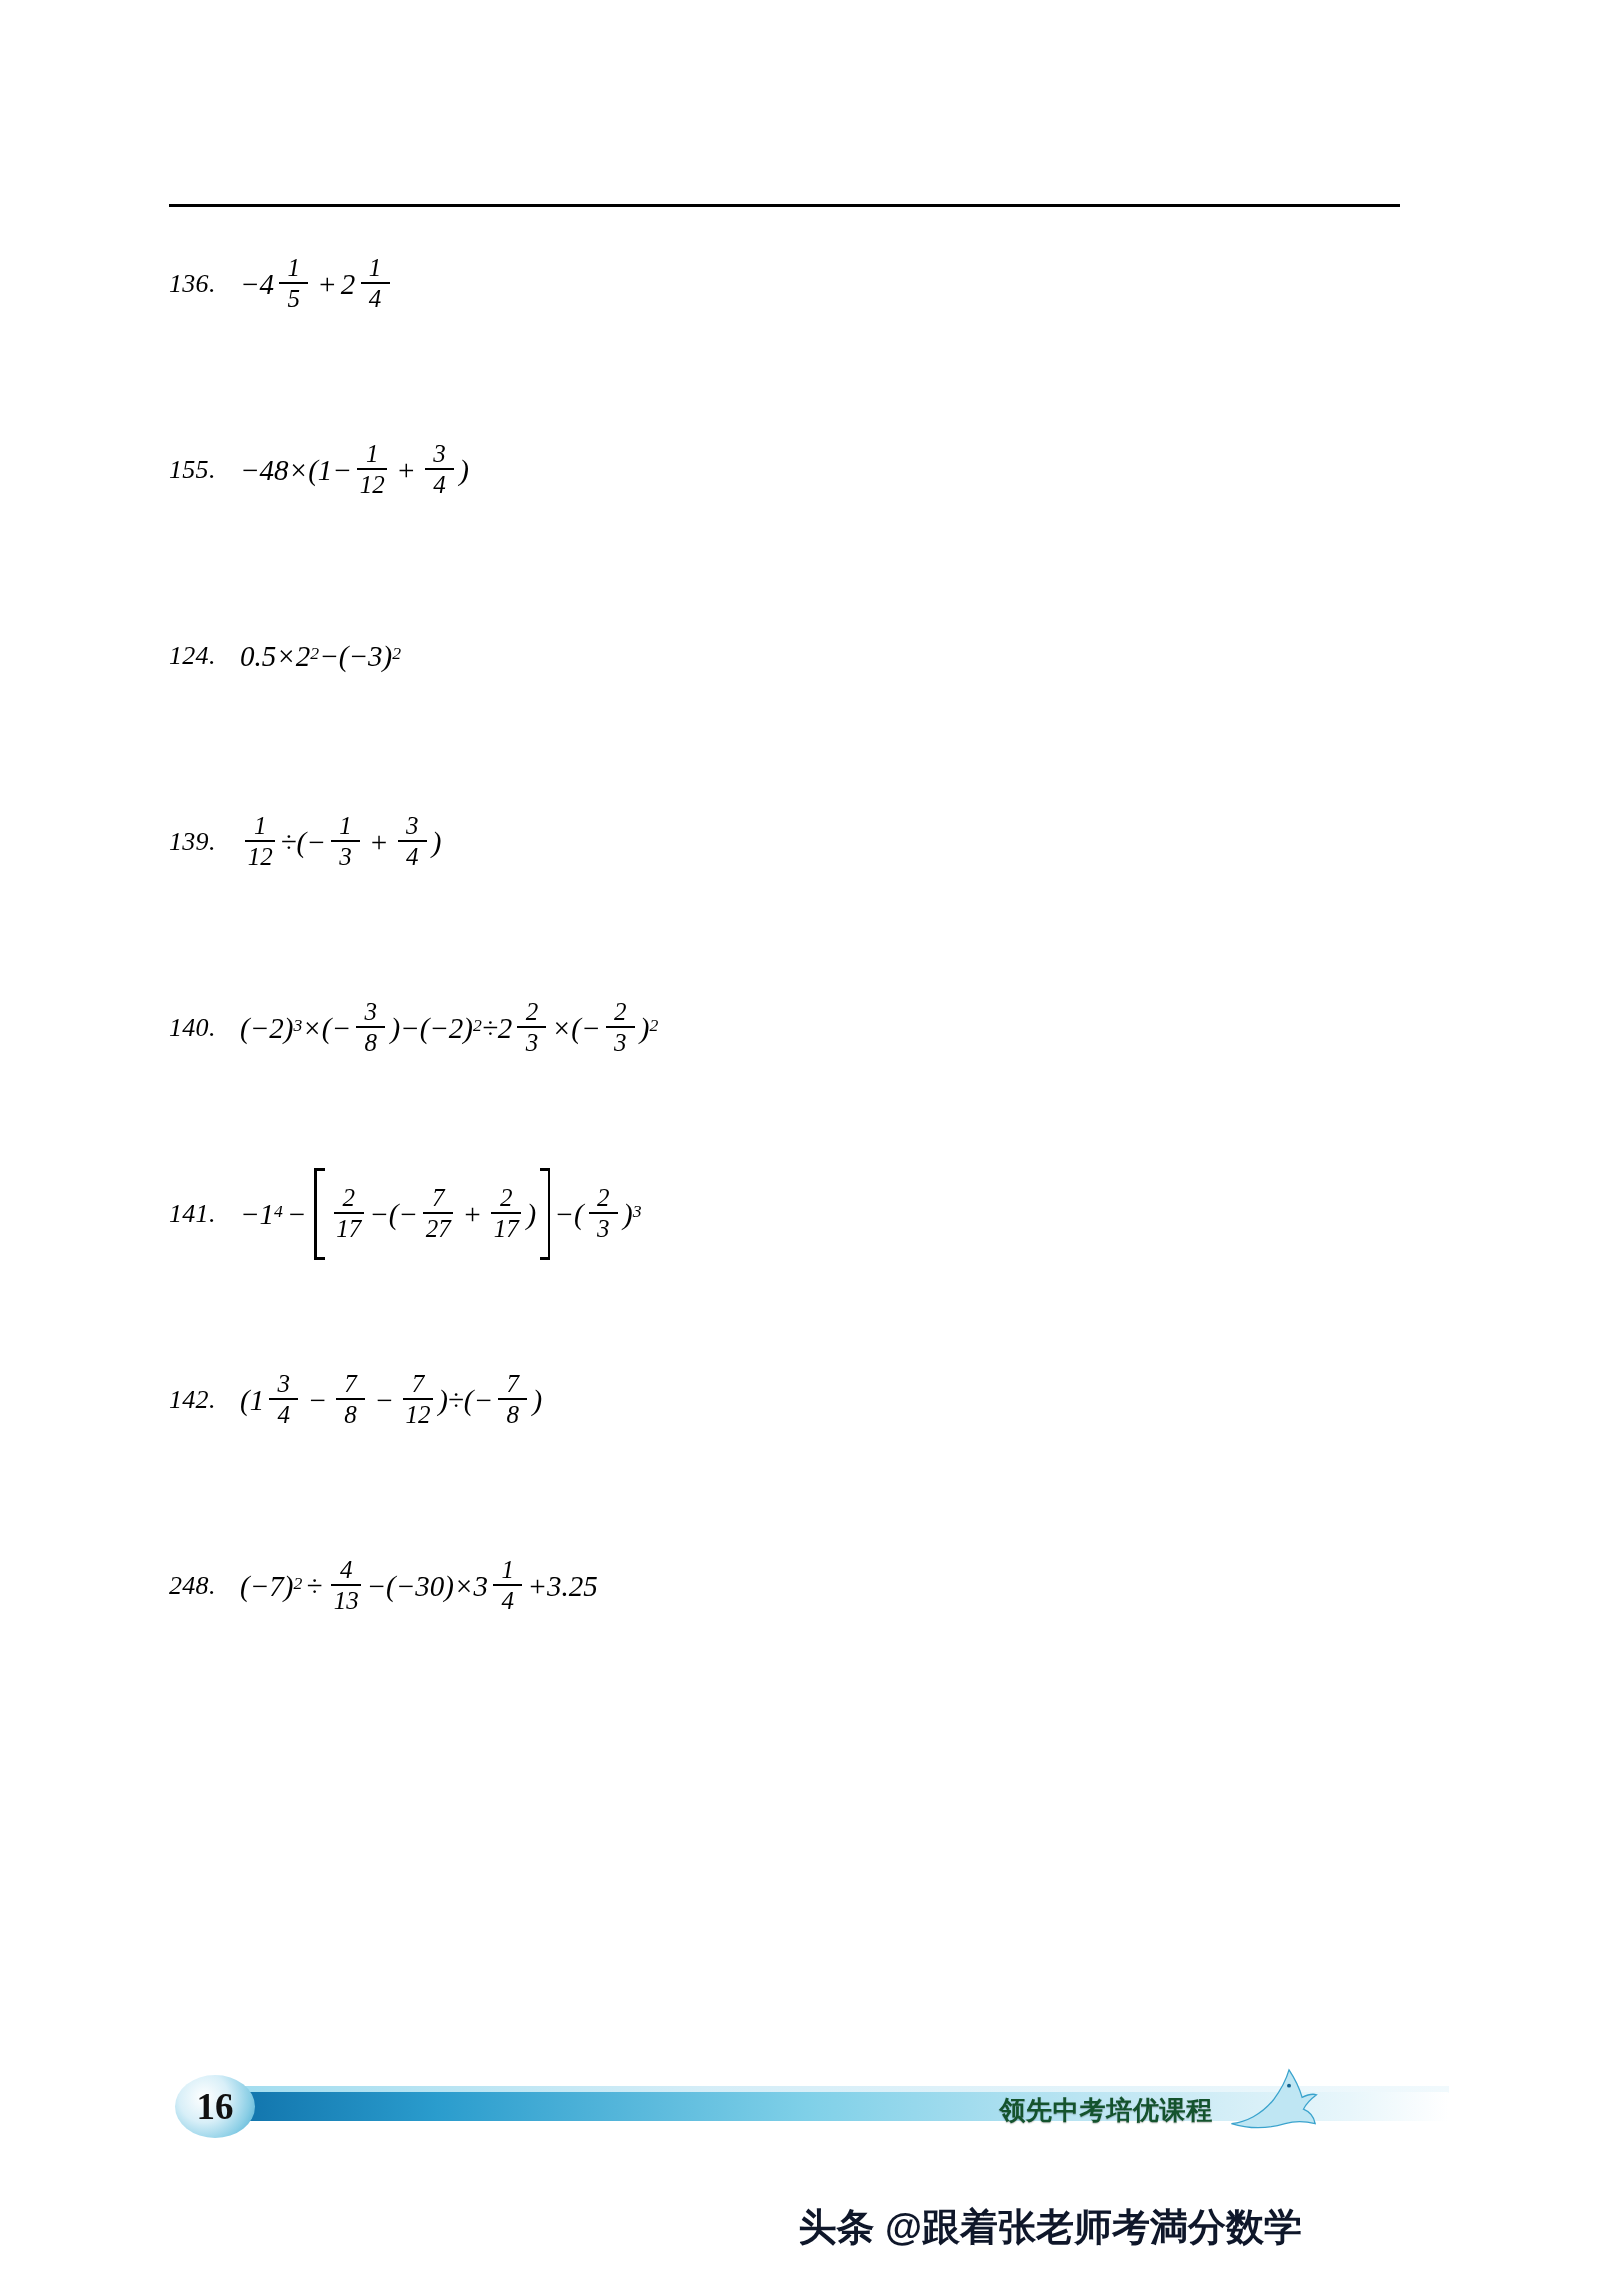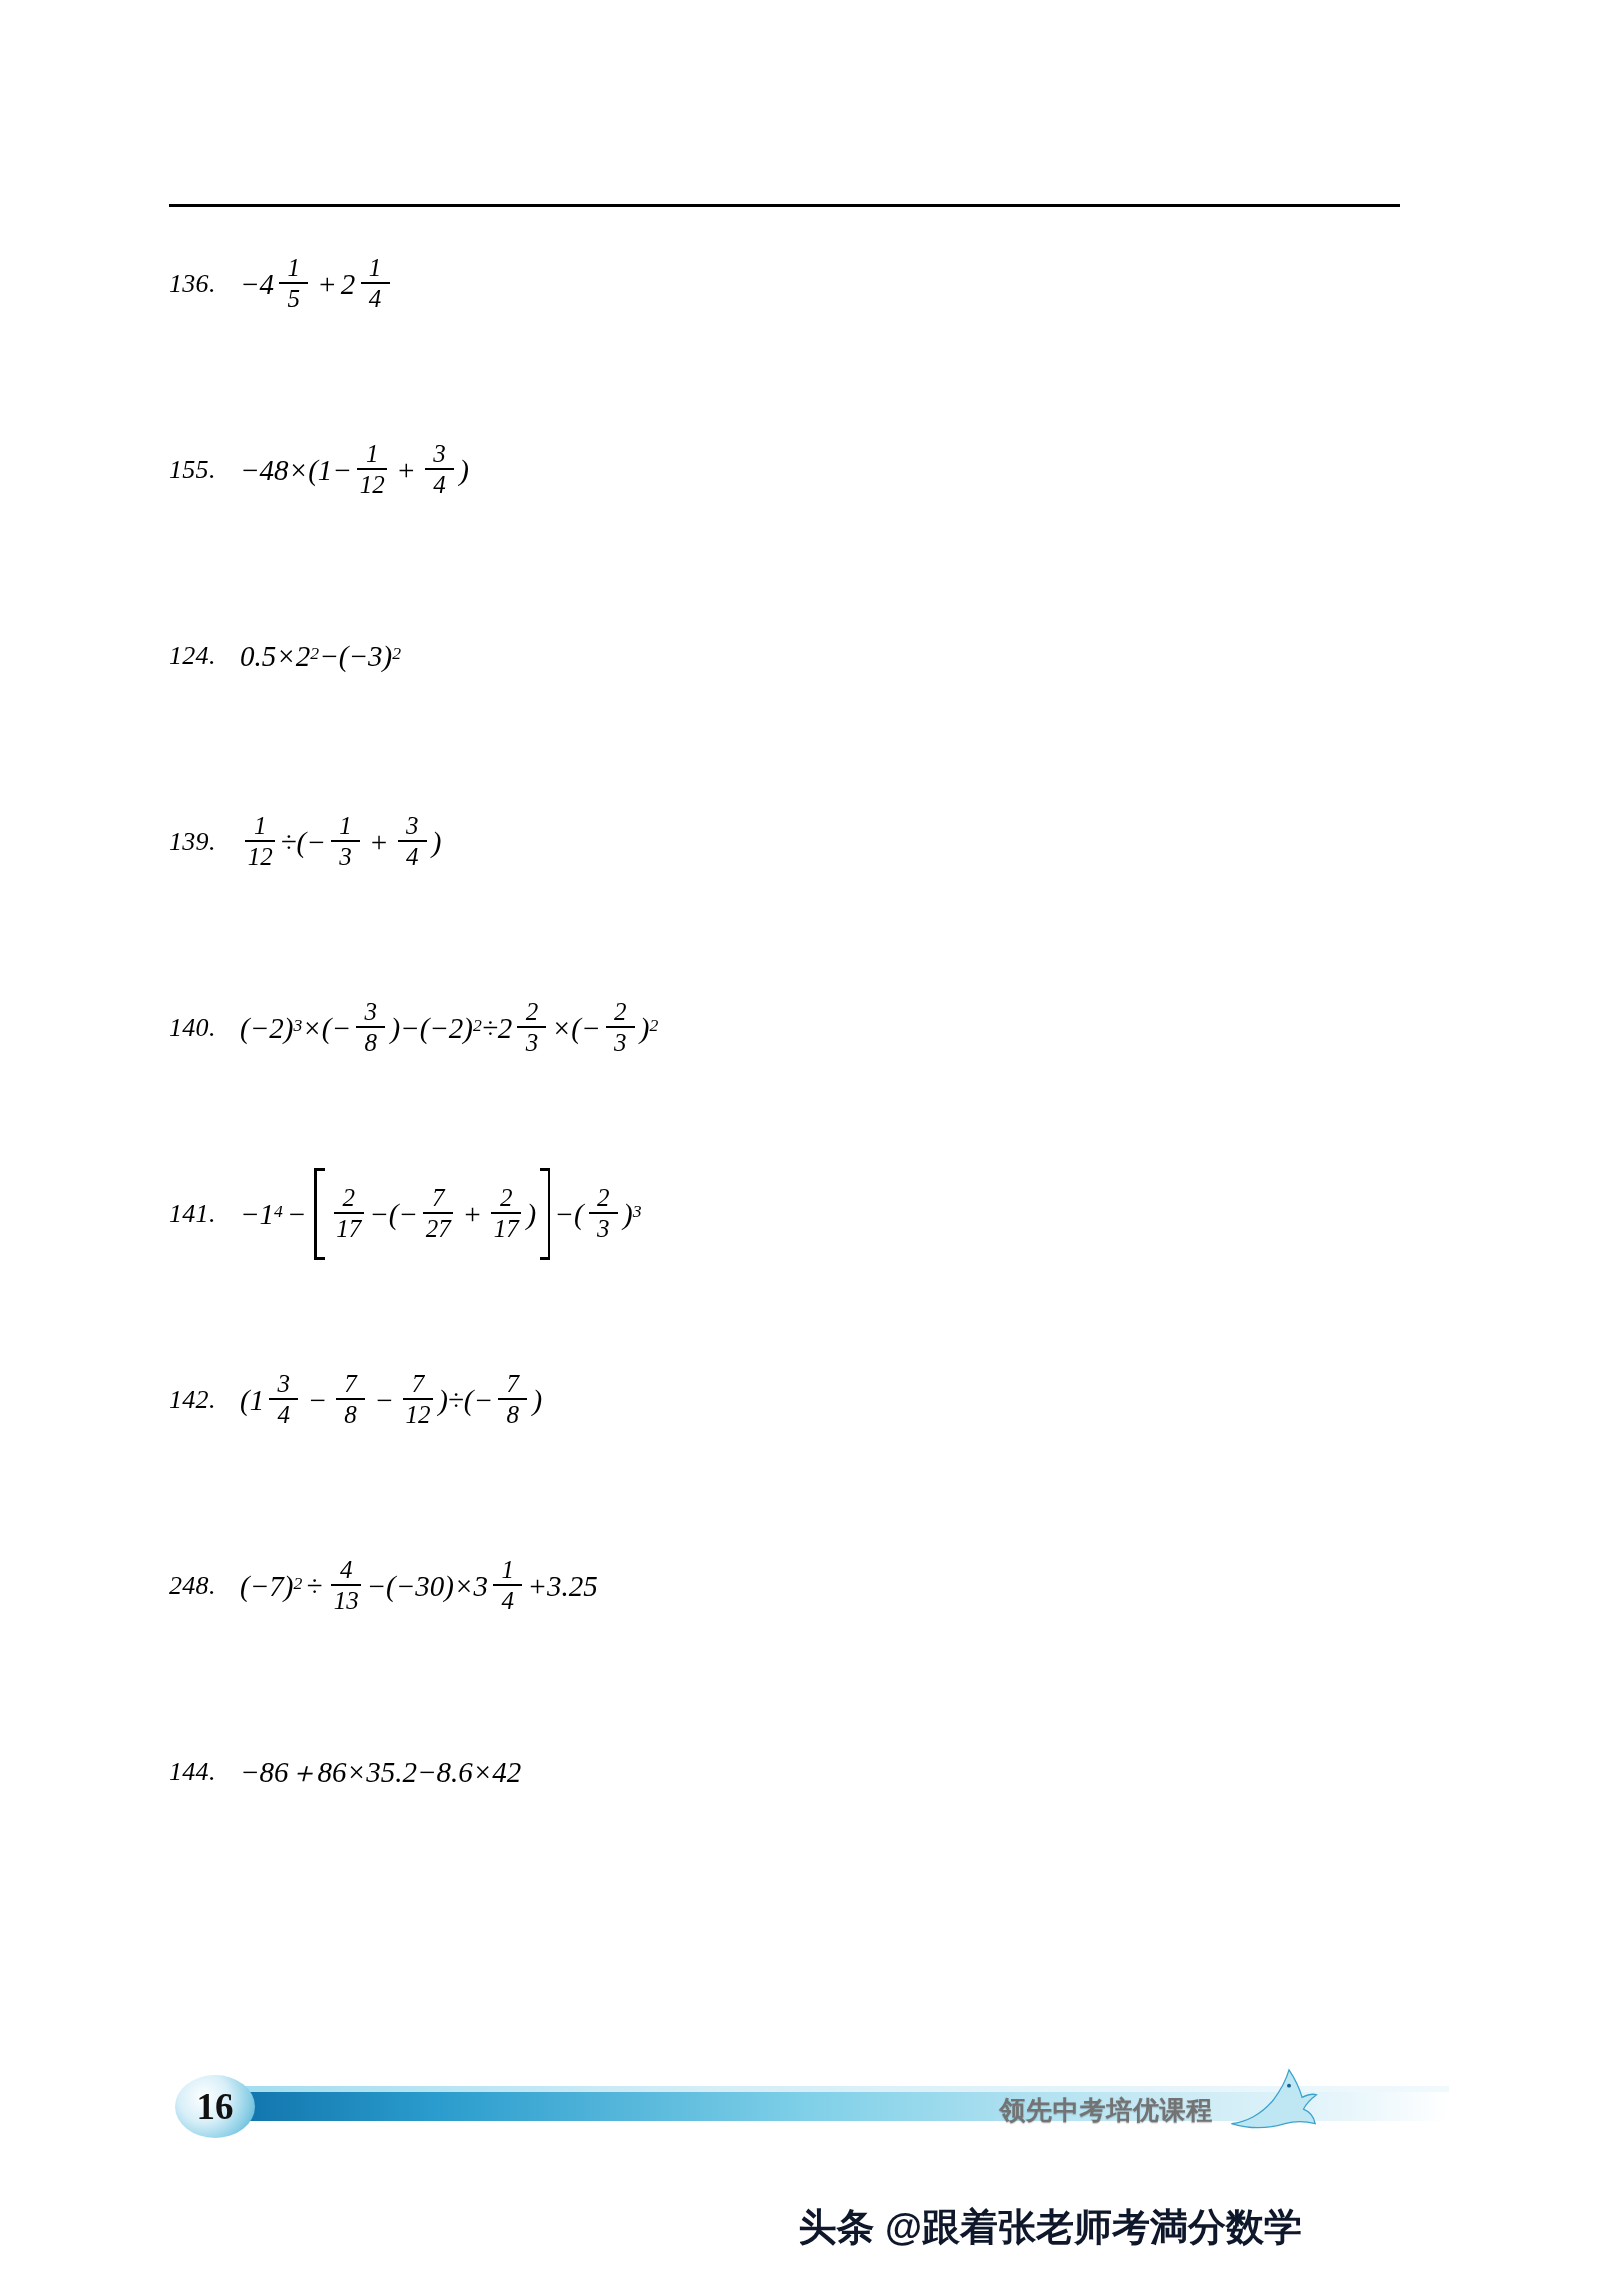--- a/index.html
+++ b/index.html
@@ -167,21 +167,21 @@
     font-size: 37px;
     color: #111;
   }
   .banner-text {
     position: absolute;
     right: 236px;
     top: 18.3px;
     font-family: Liberation Mono, monospace;
     font-weight: bold;
     font-size: 26px;
-    color: #737373;
+    color: #14532d;
     letter-spacing: 0.7px;
     text-shadow: 0 0.7px 1.3px rgba(0,0,0,.25);
   }
   .dolphin {
     position: absolute;
     right: 131px;
     top: -9.2px;
     width: 92px;
     height: 72px;
   }
@@ -394,26 +394,20 @@
         <span class="txt">−(−30)×3</span>
         <span class="frac">
           <span class="n">1</span>
           <span class="bar"></span>
           <span class="d">4</span>
         </span>
         <span class="txt">+3.25</span>
       </div>
     </div>
 
-    <div class="item">
-      <div class="num">144.</div>
-      <div class="expr">
-        <span class="txt">−86＋86×35.2−8.6×42</span>
-      </div>
-    </div>
 
   </div>
 
   <div class="footer-banner">
     <div class="banner-bar-top"></div>
     <div class="banner-bar"></div>
     <div class="banner-text">领先中考培优课程</div>
     <svg class="dolphin" viewBox="0 0 140 110">
       <path d="M8 88 C30 86 54 74 72 52 C84 36 92 20 96 6 C104 18 112 34 116 48 C124 44 132 42 138 44 C130 50 122 58 118 66 C128 70 134 78 136 88 C120 84 104 84 90 88 C70 94 40 98 8 88 Z" fill="#bfe6f3" stroke="#3aa3cd" stroke-width="2"></path>
       <circle cx="96" cy="30" r="3" fill="#14628f"></circle>

